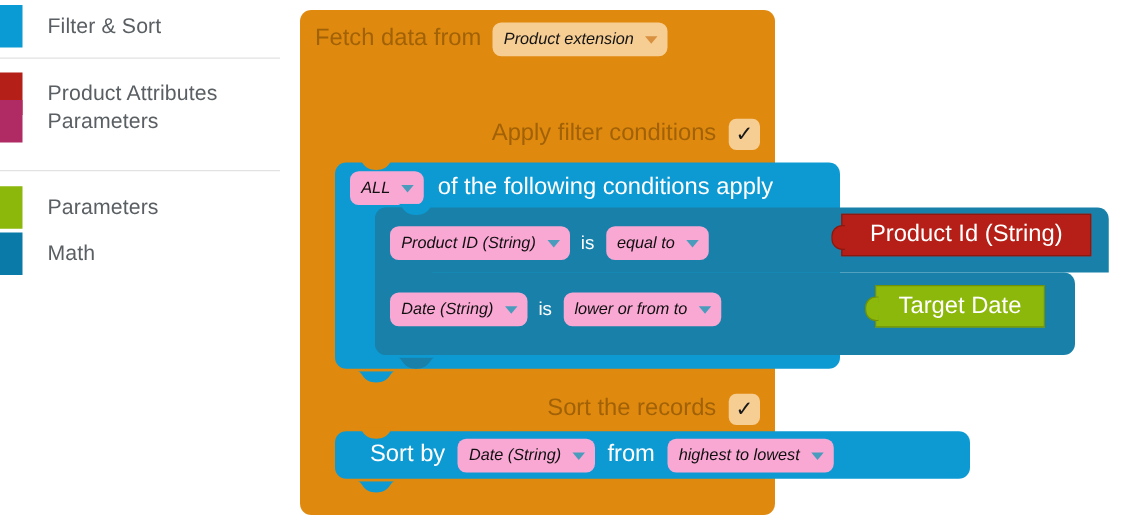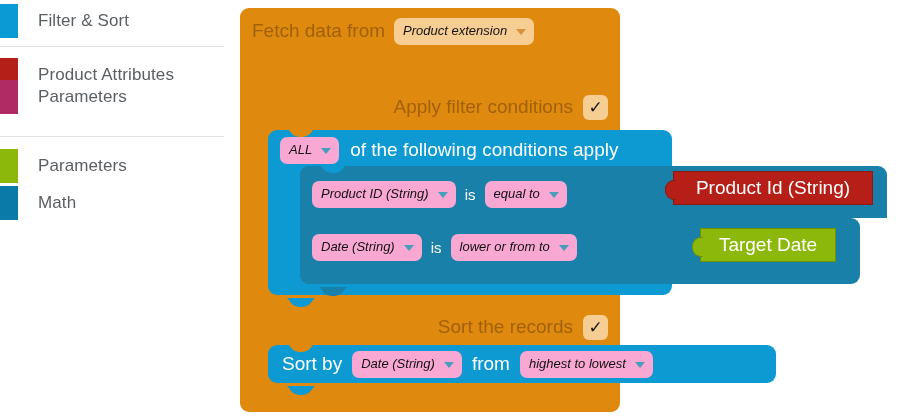--- a/index.html
+++ b/index.html
@@ -74,21 +74,21 @@
     position:absolute;left:-9px;top:8px;width:10px;height:18px;border-radius:0 0 0 0;
   }
   .tab.red{background:#b51f17;border:1px solid #8d180f;border-right:none;
     border-radius:9px 0 0 9px;}
   .tab.green{background:#8cb80c;border:1px solid #6f9108;border-right:none;
     border-radius:9px 0 0 9px;}
 
   
   .sortblk{
     left:268px;top:345px;width:508px;height:38px;background:#0d9ad3;border-radius:9px;
-    display:flex;align-items:center;gap:10px;padding-left:14px;box-sizing:border-box;
+    display:flex;align-items:center;gap:10px;padding-left:28px;box-sizing:border-box;
   }
 </style>
 </head>
 <body>
 
 <div class="stage">
 
   <div class="sidebar">
 
     <div class="pal-row" style="top:4px">

